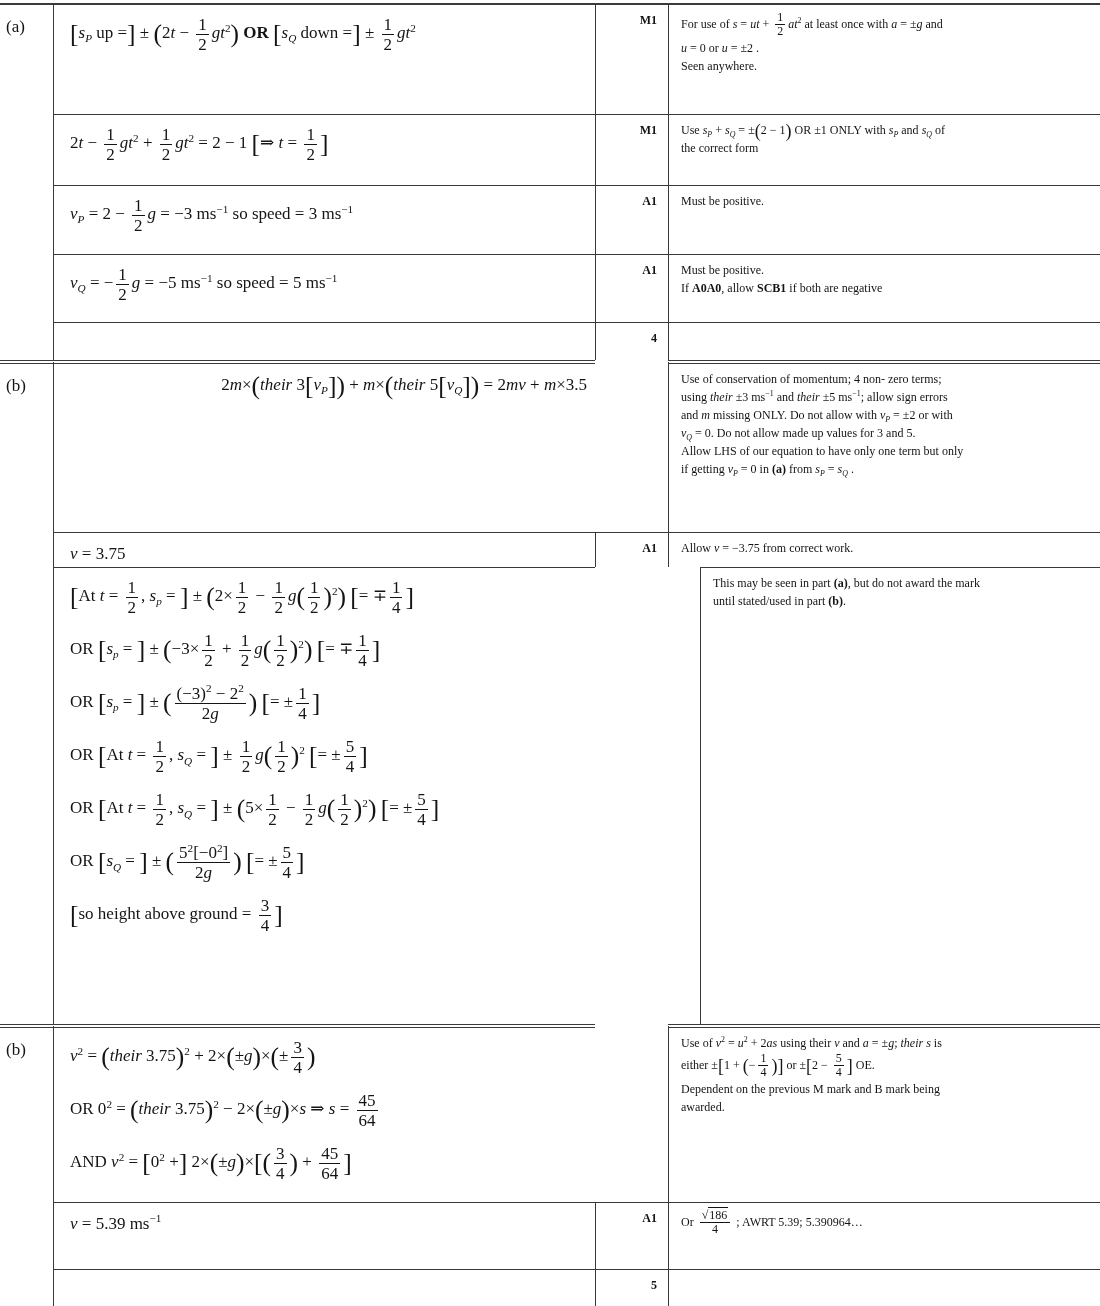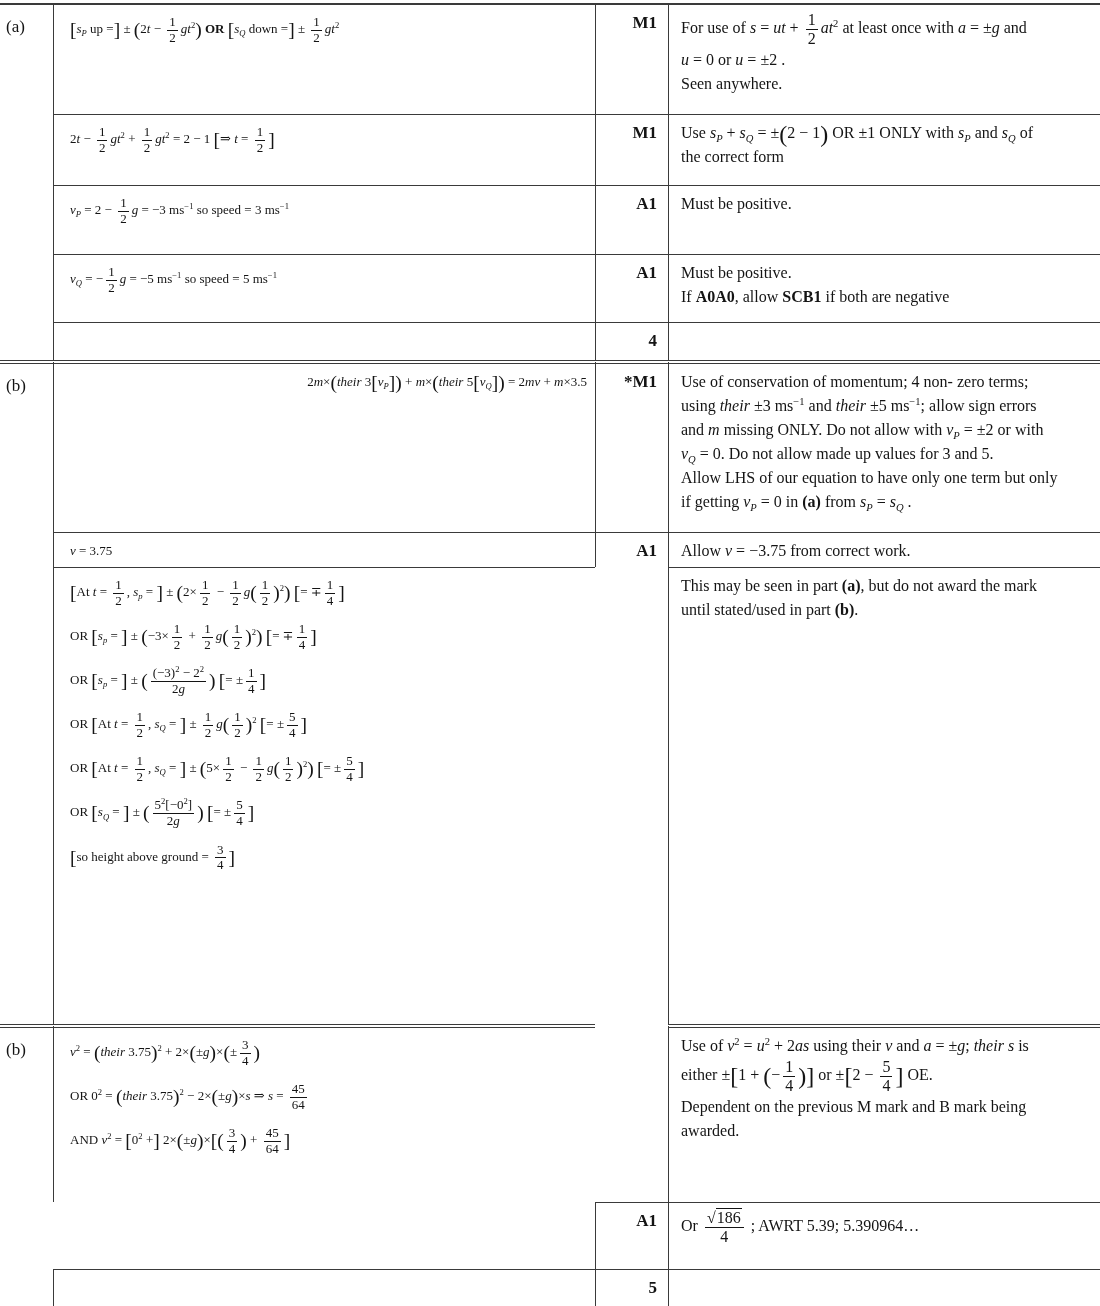--- a/index.html
+++ b/index.html
@@ -11,23 +11,23 @@
   #grid{
     display:grid;width:1100px;box-sizing:border-box;
     grid-template-columns:53px 542px 73px 432px;
     border-top:2px solid #3a3a3a;
     border-right:1px solid #3a3a3a;
     border-bottom:1px solid #3a3a3a;
   }
   .cell{box-sizing:border-box;overflow:hidden;background:#fff;}
   .c-label{padding:12px 2px 0 6px;font-size:17px;}
   .c-work,.c-mark,.c-note{border-left:1px solid #3a3a3a;}
-  .c-work{padding:10px 8px 4px 16px;font-size:13px;}
-  .c-mark{padding:8px 11px 0 12px;text-align:right;font-size:17px;}
-  .c-note{padding:6px 8px 4px 12px;font-size:16px;line-height:1.5;}
+  .c-work{padding:10px 8px 4px 16px;font-size:17px;}
+  .c-mark{padding:8px 11px 0 12px;text-align:right;font-size:12px;}
+  .c-note{padding:6px 8px 4px 12px;font-size:12px;line-height:1.5;}
   .row-top{border-top:1px solid #3a3a3a;}
   .sec-top{border-top:4px double #3a3a3a;}
   .mline{margin:0 0 14px 0;line-height:1.25;}
   .bd{font-weight:bold;}
   .it{font-style:italic;}
   .sup{font-size:66%;position:relative;top:-0.6em;}
   .sub{font-size:66%;position:relative;top:0.35em;font-style:italic;}
   .frac{display:inline-flex;flex-direction:column;text-align:center;
         vertical-align:middle;margin:0 3px;line-height:1.12;}
   .frac .num{border-bottom:1px solid currentColor;padding:0 2px;}
@@ -86,21 +86,20 @@
       </div>
       <div class="cell c-mark row-top" style="grid-area: 4 / 3;"><span class="bd">A1</span></div>
       <div class="cell c-note row-top" style="grid-area: 4 / 4;">Must be positive.<br>If <span class="bd">A0A0</span>, allow <span class="bd">SCB1</span> if both are negative</div>
       <div class="cell c-work row-top" style="grid-area: 5 / 2;"></div>
       <div class="cell c-mark row-top" style="grid-area: 5 / 3;"><span class="bd">4</span></div>
       <div class="cell c-note row-top" style="grid-area: 5 / 4;"></div>
       <div class="cell c-label sec-top" style="grid-area: 6 / 1 / span 3;">(b)</div>
       <div class="cell c-work sec-top" style="grid-area: 6 / 2; text-align: right;">
         <div class="mline">2<span class="it">m</span>×<span class="bigd">(</span><span class="it">their</span> 3<span class="bigd">[</span><span class="it">v</span><span class="sub"><span class="it">P</span></span><span class="bigd">]</span><span class="bigd">)</span> + <span class="it">m</span>×<span class="bigd">(</span><span class="it">their</span> 5<span class="bigd">[</span><span class="it">v</span><span class="sub"><span class="it">Q</span></span><span class="bigd">]</span><span class="bigd">)</span> = 2<span class="it">mv</span> + <span class="it">m</span>×3.5</div>
       </div>
-      <div class="cell c-mark sec-top" style="grid-area: 6 / 3;"><span class="bd">*M1</span></div>
       <div class="cell c-note sec-top" style="grid-area: 6 / 4;">Use of conservation of momentum; 4 non- zero terms;<br>using <span class="it">their</span> ±3 ms<span class="sup">−1</span> and <span class="it">their</span> ±5 ms<span class="sup">−1</span>; allow sign errors<br>and <span class="it">m</span> missing ONLY. Do not allow with <span class="it">v</span><span class="sub"><span class="it">P</span></span> = ±2 or with<br><span class="it">v</span><span class="sub"><span class="it">Q</span></span> = 0. Do not allow made up values for 3 and 5.<br>Allow LHS of our equation to have only one term but only<br>if getting <span class="it">v</span><span class="sub"><span class="it">P</span></span> = 0 in <span class="bd">(a)</span> from <span class="it">s</span><span class="sub"><span class="it">P</span></span> = <span class="it">s</span><span class="sub"><span class="it">Q</span></span> .</div>
       <div class="cell c-work row-top" style="grid-area: 7 / 2;">
         <div class="mline"><span class="it">v</span> = 3.75</div>
       </div>
       <div class="cell c-mark row-top" style="grid-area: 7 / 3;"><span class="bd">A1</span></div>
       <div class="cell c-note row-top" style="grid-area: 7 / 4;">Allow <span class="it">v</span> = −3.75 from correct work.</div>
       <div class="cell c-work row-top" style="grid-area: 8 / 2;">
         <div class="mline"><span class="bigd">[</span>At <span class="it">t</span> = <span class="frac">
             <span class="num">1</span>
             <span class="den">2</span>
@@ -171,21 +170,21 @@
             <span class="den">2<span class="it">g</span></span>
           </span><span class="bigd">)</span> <span class="bigd">[</span>= ±<span class="frac">
             <span class="num">5</span>
             <span class="den">4</span>
           </span><span class="bigd">]</span></div>
         <div class="mline"><span class="bigd">[</span>so height above ground = <span class="frac">
             <span class="num">3</span>
             <span class="den">4</span>
           </span><span class="bigd">]</span></div>
       </div>
-      <div class="cell c-note row-top" style="grid-area: 8 / 4;">This may be seen in part <span class="bd">(a)</span>, but do not award the mark<br>until stated/used in part <span class="bd">(b)</span>.</div>
+      <div class="cell c-note row-top" style="grid-area: 8 / 4; margin-left: 32px;">This may be seen in part <span class="bd">(a)</span>, but do not award the mark<br>until stated/used in part <span class="bd">(b)</span>.</div>
       <div class="cell c-label sec-top" style="grid-area: 9 / 1 / span 3;">(b)</div>
       <div class="cell c-work sec-top" style="grid-area: 9 / 2;">
         <div class="mline"><span class="it">v</span><span class="sup">2</span> = <span class="bigd">(</span><span class="it">their</span> 3.75<span class="bigd">)</span><span class="sup">2</span> + 2×<span class="bigd">(</span>±<span class="it">g</span><span class="bigd">)</span>×<span class="bigd">(</span>±<span class="frac">
             <span class="num">3</span>
             <span class="den">4</span>
           </span><span class="bigd">)</span></div>
         <div class="mline">OR 0<span class="sup">2</span> = <span class="bigd">(</span><span class="it">their</span> 3.75<span class="bigd">)</span><span class="sup">2</span> − 2×<span class="bigd">(</span>±<span class="it">g</span><span class="bigd">)</span>×<span class="it">s</span> ⇒ <span class="it">s</span> = <span class="frac">
             <span class="num">45</span>
             <span class="den">64</span>
           </span></div>
@@ -197,20 +196,23 @@
             <span class="den">64</span>
           </span><span class="bigd">]</span></div>
       </div>
       <div class="cell c-note sec-top" style="grid-area: 9 / 4;">Use of <span class="it">v</span><span class="sup">2</span> = <span class="it">u</span><span class="sup">2</span> + 2<span class="it">as</span> using their <span class="it">v</span> and <span class="it">a</span> = ±<span class="it">g</span>; <span class="it">their s</span> is<br>either ±<span class="bigd">[</span>1 + <span class="bigd">(</span>−<span class="frac">
           <span class="num">1</span>
           <span class="den">4</span>
         </span><span class="bigd">)</span><span class="bigd">]</span> or ±<span class="bigd">[</span>2 − <span class="frac">
           <span class="num">5</span>
           <span class="den">4</span>
         </span><span class="bigd">]</span> OE.<br>Dependent on the previous M mark and B mark being<br>awarded.</div>
+      <div class="cell c-work row-top" style="grid-area: 10 / 2;">
+        <div class="mline"><span class="it">v</span> = 5.39 ms<span class="sup">−1</span></div>
+      </div>
       <div class="cell c-mark row-top" style="grid-area: 10 / 3;"><span class="bd">A1</span></div>
       <div class="cell c-note row-top" style="grid-area: 10 / 4;">Or <span class="frac">
           <span class="num"><span class="sqrt">√<span class="sqrtbar">186</span></span></span>
           <span class="den">4</span>
         </span> ; AWRT 5.39; 5.390964…</div>
       <div class="cell c-work row-top" style="grid-area: 11 / 2;"></div>
       <div class="cell c-mark row-top" style="grid-area: 11 / 3;"><span class="bd">5</span></div>
       <div class="cell c-note row-top" style="grid-area: 11 / 4;"></div>
     </div>
 </div>

